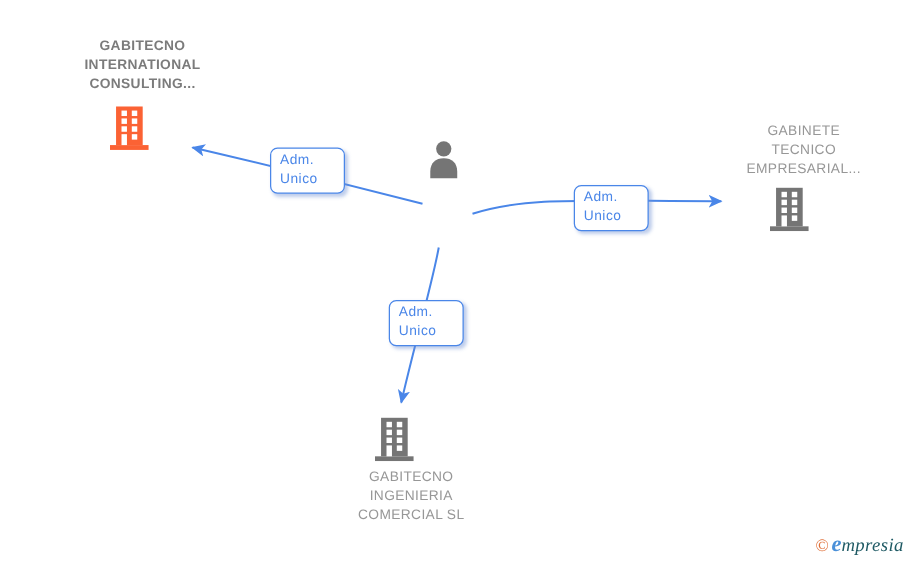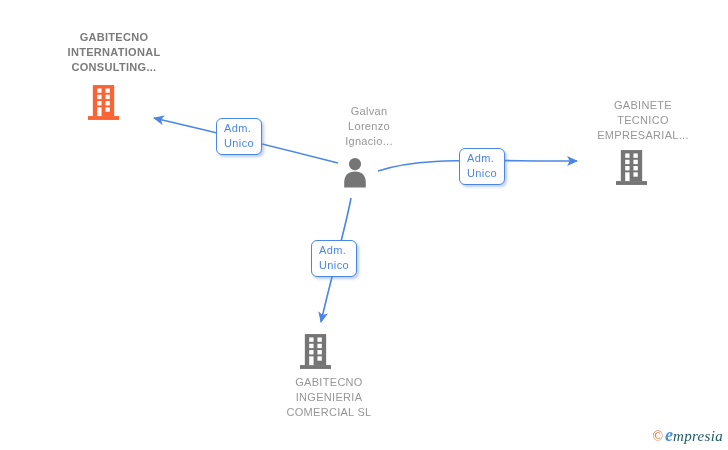--- a/index.html
+++ b/index.html
@@ -25,21 +25,21 @@
   .building-main rect.body { fill:var(--highlight-orange); }
   .building-gray rect.body { fill:var(--icon-gray); }
   .building-main rect.win, .building-gray rect.win { fill:#ffffff; }
   .person-glyph { fill:var(--icon-gray); }
 
   .edge-label {
     position:absolute;
     background:#ffffff;
     border:1.5px solid var(--accent-blue);
     border-radius:6px;
-    padding:2px 7px 3px 7px;
+    padding:2px 21px 3px 7px;
     font-size:11px; line-height:15px; letter-spacing:.4px;
     color:var(--accent-blue);
     white-space:pre-line;
     box-shadow:2px 2px 3px rgba(110,145,210,.45);
   }
 
   .brand {
     position:absolute; right:5px; bottom:4px;
     font-family:Liberation Serif, serif;
     font-style:italic; font-size:15px;
@@ -79,23 +79,20 @@
         <rect class="win" x="18" y="10" width="4.5" height="4.5"></rect>
         <rect class="win" x="9.5" y="16.5" width="4.5" height="4.5"></rect>
         <rect class="win" x="18" y="16.5" width="4.5" height="4.5"></rect>
         <rect class="win" x="18" y="23" width="4.5" height="4.5"></rect>
         <rect class="win" x="9.5" y="23" width="4.5" height="9"></rect>
       </svg>
     </span>
   </div>
 
   <div class="node" style="left:295px; top:104px; width:120px;">
-    <div class="node-name">Galvan
-Lorenzo
-Ignacio...</div>
     <span class="icon" style="margin-top:7px;">
       <svg width="30" height="34" viewBox="0 0 32 34">
         <circle class="person-glyph" cx="16" cy="7.5" r="6.5"></circle>
         <path class="person-glyph" d="M16,15.5 C9,15.5 4.5,19.5 4.5,27 L4.5,32.5 L27.5,32.5 L27.5,27 C27.5,19.5 23,15.5 16,15.5 Z"></path>
       </svg>
     </span>
   </div>
 
   <div class="node" style="left:549px; top:98px; width:160px;">
     <div class="node-name">GABINETE

